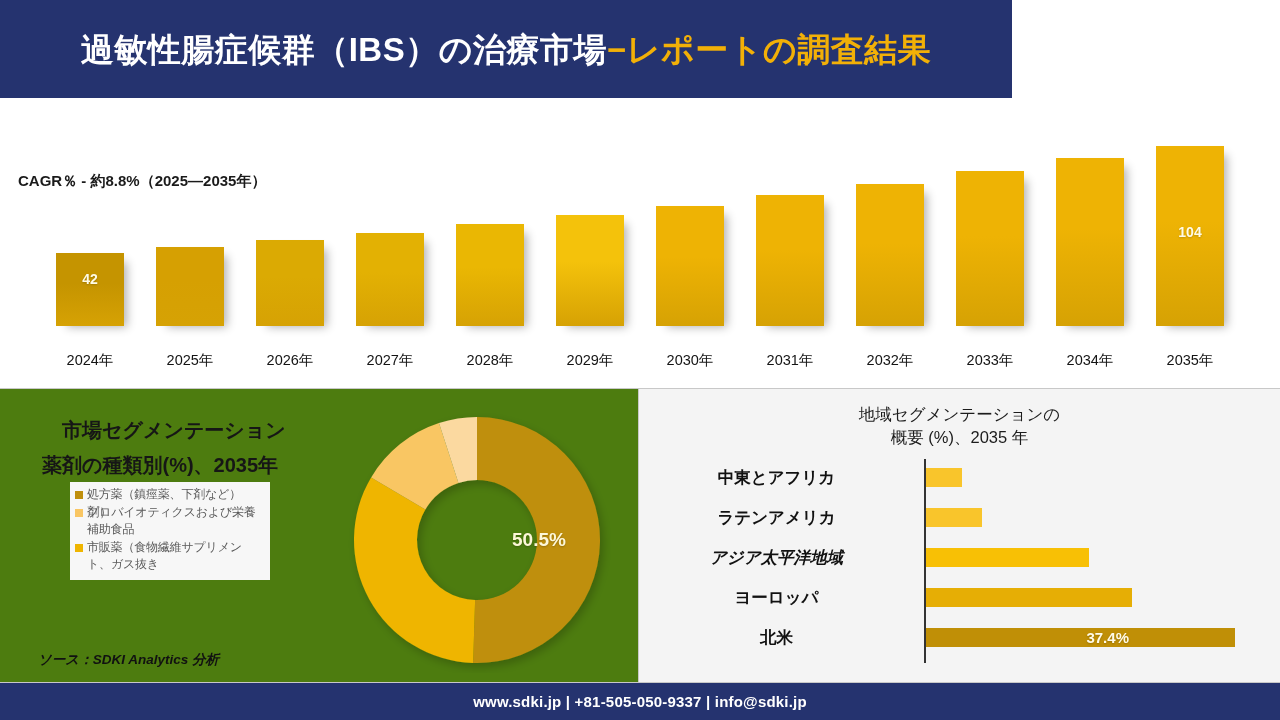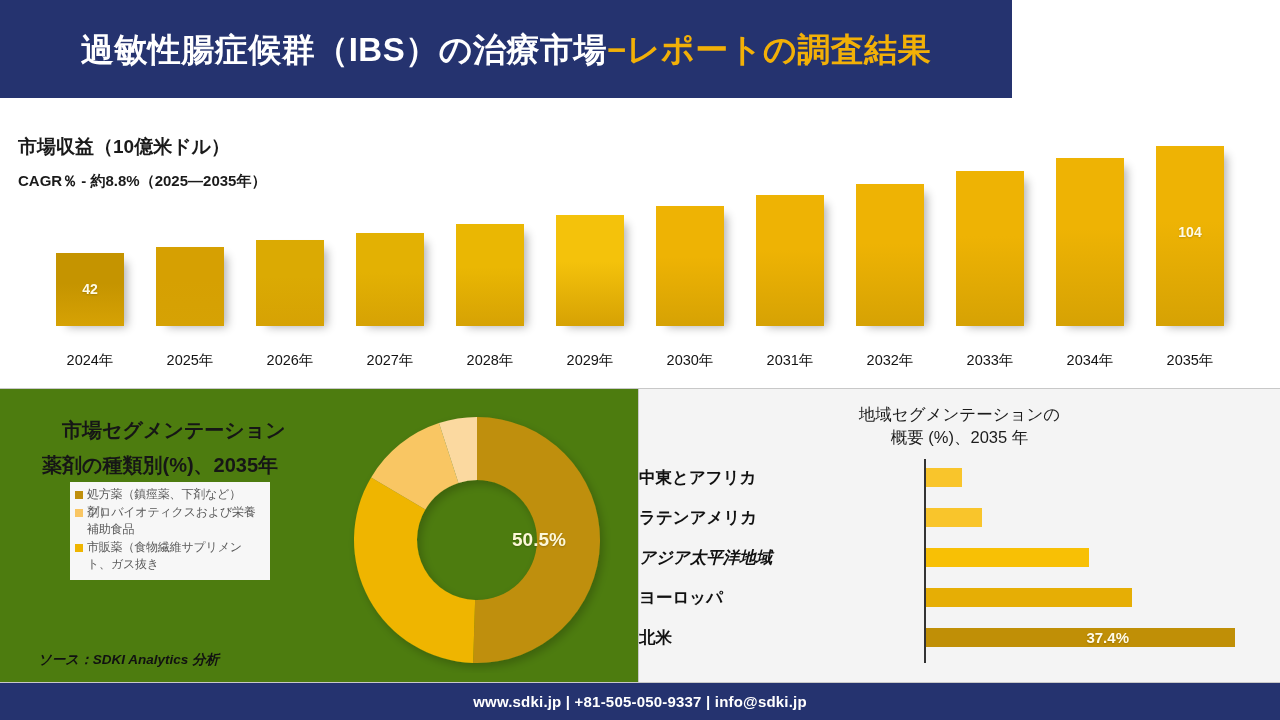--- a/index.html
+++ b/index.html
@@ -103,21 +103,21 @@
     background: #f4f4f4;
   }
   .reg-title {
     position:absolute; left: 0; top: 14px; width: 641px; text-align:center;
     font-size: 16.5px; color:#1c1c1c; line-height: 23px; font-weight: normal;
   }
   .reg-plot { position:absolute; left: 0; top: 70px; width: 641px; height: 208px; }
   .reg-axis { position:absolute; left: 285px; top: 0; width: 2px; height: 204px; background:#333; }
   .reg-row { position:absolute; left: 0; width: 641px; height: 40px; }
   .reg-lab {
-    position:absolute; left: 0; width: 275px; text-align: left;
+    position:absolute; left: 0; width: 275px; text-align: center;
     font-size: 16.5px; font-weight: bold; color:#111; line-height: 22px;
   }
   .reg-bar { position:absolute; left: 287px; height: 19px; }
   .reg-val {
     position:absolute; font-size: 15px; font-weight: bold; color:#fffbe8;
     text-shadow: 0 1px 2px rgba(0,0,0,.2);
   }
 
   
   .footer {
@@ -131,26 +131,25 @@
 
 <div id="page">
 
   <div class="header">
     <div class="header-title">
       <span class="t-white">過敏性腸症候群（IBS）の治療市場</span><span class="t-gold">−レポートの調査結果</span>
     </div>
   </div>
 
   <div class="topblock">
-    <div class="sub1">市場収益（10億米ドル）</div>
     <div class="sub2">CAGR％ - 約8.8%（2025―2035年）</div>
     <div class="barchart">
       <div class="bar-wrap" id="bar-wrap">
           <div class="bbar" style="left: 16px; height: 72.5455px; background: linear-gradient(rgb(197, 148, 0) 0%, rgb(197, 148, 0) 42%, rgb(214, 162, 4) 100%);"></div>
-          <div class="bval" style="left: 16px; bottom: 29px;">42</div>
+          <div class="bval" style="left: 16px; bottom: 39px;">42</div>
           <div class="blabel" style="left: 5px; bottom: -44px;">2024年</div>
           <div class="bbar" style="left: 116px; height: 78.9364px; background: linear-gradient(rgb(214, 160, 2) 0%, rgb(214, 160, 2) 42%, rgb(214, 162, 4) 100%);"></div>
           <div class="blabel" style="left: 105px; bottom: -44px;">2025年</div>
           <div class="bbar" style="left: 216px; height: 85.8455px; background: linear-gradient(rgb(219, 170, 3) 0%, rgb(219, 170, 3) 42%, rgb(214, 162, 4) 100%);"></div>
           <div class="blabel" style="left: 205px; bottom: -44px;">2026年</div>
           <div class="bbar" style="left: 316px; height: 93.4455px; background: linear-gradient(rgb(227, 177, 3) 0%, rgb(227, 177, 3) 42%, rgb(214, 162, 4) 100%);"></div>
           <div class="blabel" style="left: 305px; bottom: -44px;">2027年</div>
           <div class="bbar" style="left: 416px; height: 101.564px; background: linear-gradient(rgb(234, 183, 3) 0%, rgb(234, 183, 3) 42%, rgb(214, 162, 4) 100%);"></div>
           <div class="blabel" style="left: 405px; bottom: -44px;">2028年</div>
           <div class="bbar" style="left: 516px; height: 110.545px; background: linear-gradient(rgb(244, 194, 11) 0%, rgb(244, 194, 11) 42%, rgb(214, 162, 4) 100%);"></div>

